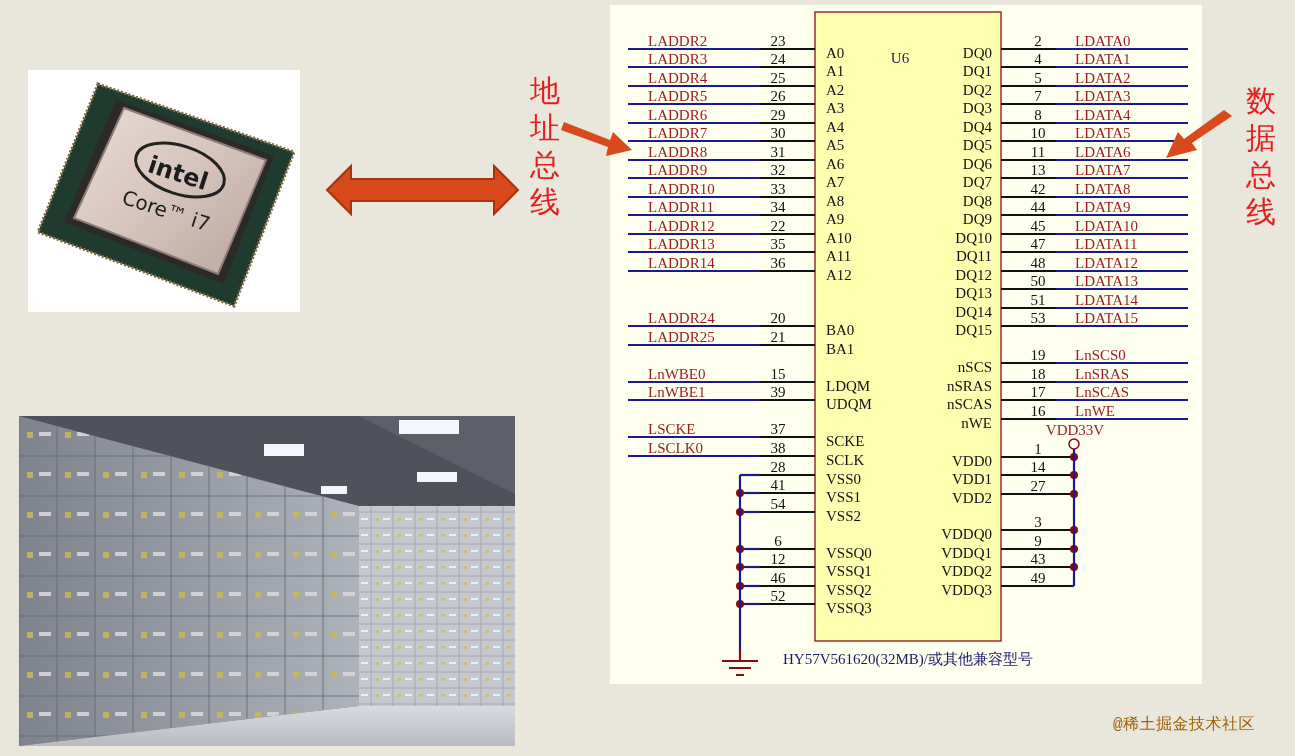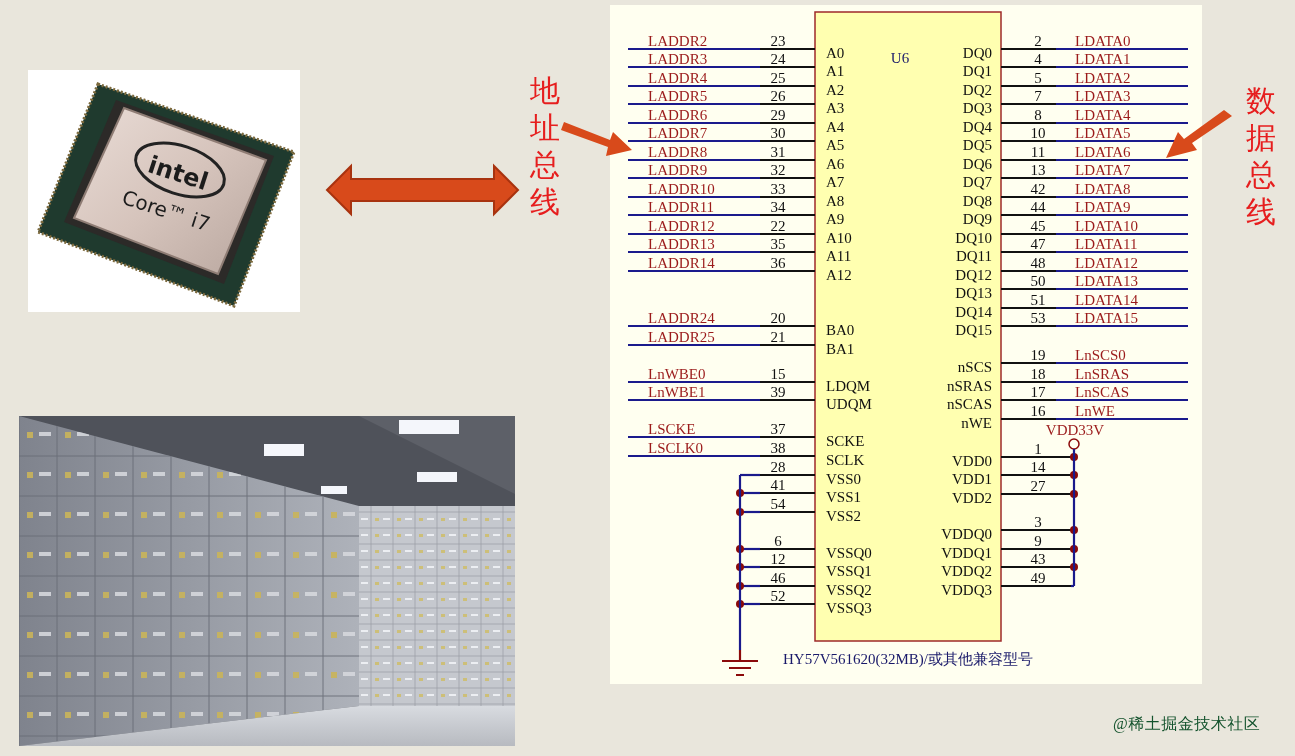--- a/index.html
+++ b/index.html
@@ -22,21 +22,21 @@
   .vlabel span { display:block; }
   .addr-label { left:527px; top:72px; }
   .data-label { left:1243px; top:82px; }
 
   .pointer-arrow { position:absolute; }
 
   
   .schematic { position:absolute; left:610px; top:5px; width:592px; height:679px; background:#fffff0; }
   .schematic svg { position:absolute; left:0; top:0; }
 
-  .watermark { position:absolute; left:1113px; top:714px; font-family:Liberation Serif, serif; font-size:16px; color:#14532d; letter-spacing:0.5px; }
+  .watermark { position:absolute; left:1113px; top:714px; font-family:Liberation Mono, monospace; font-size:16px; color:#a16207; letter-spacing:0.5px; }
 </style>
 </head>
 <body>
 
 <div class="cpu-photo">
   <svg viewBox="0 0 272 242">
     <defs>
       <linearGradient id="ihs" x1="0" y1="0" x2="1" y2="1">
         <stop offset="0" stop-color="#e9dcd6"></stop>
         <stop offset="0.5" stop-color="#d6c4bc"></stop>

